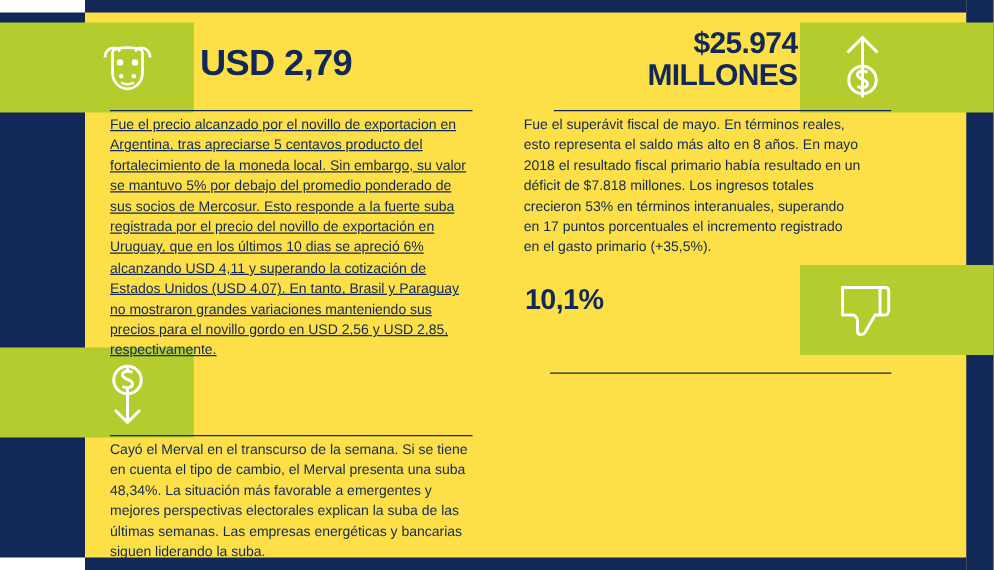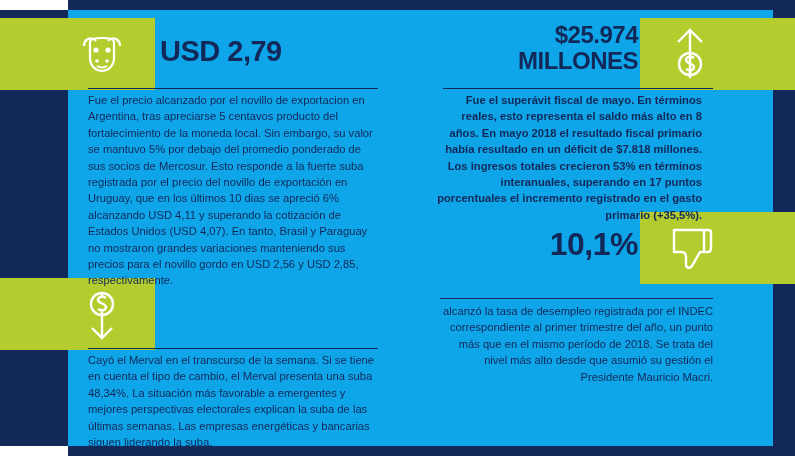--- a/index.html
+++ b/index.html
@@ -10,21 +10,21 @@
     width: 795px;
     height: 456px;
     background: #ffffff;
     font-family: "Liberation Sans", sans-serif;
     overflow: hidden;
   }
   .page {
     position: relative;
     width: 795px;
     height: 456px;
-    background: #0ea5e9;
+    background: #fde047;
     overflow: hidden;
   }
   
   .band-left {
     position: absolute;
     left: 0;
     top: 0;
     width: 68px;
     height: 456px;
     background: #122858;
@@ -109,41 +109,40 @@
     text-align: right;
     font-size: 24px;
   }
   .f3 {
     left: 160px; top: 297px;
     font-size: 26px;
   }
   .f4 {
     left: 420px; top: 227px;
     width: 218px;
-    text-align: right;
-    font-size: 32px;
+    text-align: left;
+    font-size: 23px;
   }
 
   
   .para {
     position: absolute;
     color: #122858;
     font-size: 11.2px;
     line-height: 16.4px;
   }
   .p1 {
     left: 88px; top: 92px;
     width: 290px;
     text-align: left;
+    text-decoration: underline;
   }
   .p2 {
-    left: 432px; top: 92px;
+    left: 419px; top: 92px;
     width: 270px;
-    text-align: right;
-    font-weight: bold;
   }
   .p3 {
     left: 88px; top: 352px;
     width: 290px;
     text-align: left;
   }
   .p4 {
     left: 440px; top: 303px;
     width: 273px;
     text-align: right;
@@ -232,15 +231,14 @@
   <div class="rule r3"></div>
   <div class="rule r4"></div>
 
   <div class="figure f1">USD 2,79</div>
   <div class="figure f2">$25.974<br>MILLONES</div>
   <div class="figure f4">10,1%</div>
 
   <div class="para p1">Fue el precio alcanzado por el novillo de exportacion en Argentina, tras apreciarse 5 centavos producto del fortalecimiento de la moneda local. Sin embargo, su valor se mantuvo 5% por debajo del promedio ponderado de sus socios de Mercosur. Esto responde a la fuerte suba registrada por el precio del novillo de  exportación en Uruguay, que en los últimos 10 dias se apreció 6% alcanzando USD 4,11 y superando la cotización de Estados Unidos (USD 4,07). En tanto, Brasil y Paraguay no mostraron grandes variaciones manteniendo sus precios para el novillo gordo en USD 2,56 y USD 2,85, respectivamente.</div>
   <div class="para p2">Fue el superávit fiscal de mayo.  En términos reales, esto representa el saldo más alto en 8 años. En mayo 2018 el resultado fiscal primario había resultado en un déficit de $7.818 millones. Los ingresos totales crecieron 53% en términos interanuales, superando en 17 puntos porcentuales el incremento registrado en el gasto primario (+35,5%).</div>
   <div class="para p3">Cayó el Merval en el transcurso de la semana. Si se tiene en cuenta el tipo de cambio, el Merval presenta una suba 48,34%. La situación más favorable a emergentes y mejores perspectivas electorales explican la suba de las últimas semanas. Las empresas energéticas y bancarias siguen liderando la suba.</div>
-  <div class="para p4">alcanzó la tasa de desempleo registrada por el  INDEC correspondiente al primer trimestre del año, un punto más que en el mismo período de 2018. Se trata del nivel más alto desde que asumió su gestión el Presidente Mauricio Macri.</div>
 
 </div>
 
 </body></html>

